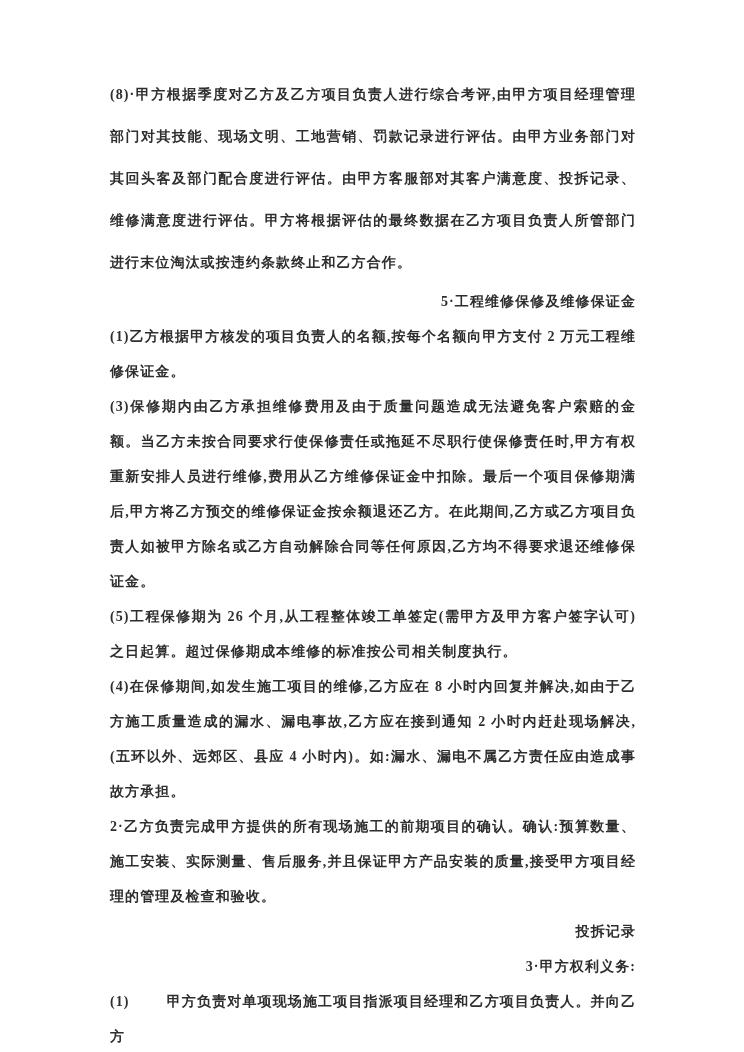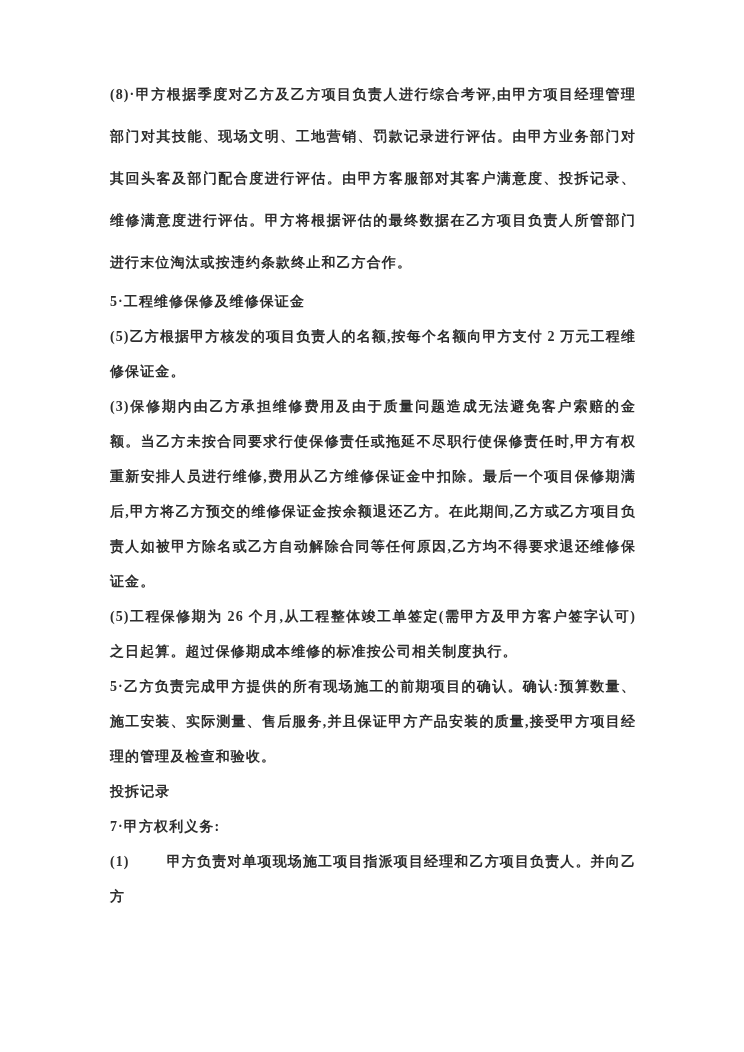--- a/index.html
+++ b/index.html
@@ -27,29 +27,30 @@
     text-align: justify;
     text-justify: inter-ideograph;
   }
   .para.loose {
     line-height: 42px;
   }
   .para.keep-spaces {
     white-space: pre-wrap;
   }
   .para.heading {
-    text-align: left;
+    text-align: right;
   }
 </style>
 </head>
 <body>
 
 <div class="page">
   <p class="para loose">(8)·甲方根据季度对乙方及乙方项目负责人进行综合考评,由甲方项目经理管理部门对其技能、现场文明、工地营销、罚款记录进行评估。由甲方业务部门对其回头客及部门配合度进行评估。由甲方客服部对其客户满意度、投拆记录、维修满意度进行评估。甲方将根据评估的最终数据在乙方项目负责人所管部门进行末位淘汰或按违约条款终止和乙方合作。</p>
   <p class="para heading">5·工程维修保修及维修保证金</p>
-  <p class="para">(5)乙方根据甲方核发的项目负责人的名额,按每个名额向甲方支付 2 万元工程维修保证金。</p>
+  <p class="para">(1)乙方根据甲方核发的项目负责人的名额,按每个名额向甲方支付 2 万元工程维修保证金。</p>
   <p class="para">(3)保修期内由乙方承担维修费用及由于质量问题造成无法避免客户索赔的金额。当乙方未按合同要求行使保修责任或拖延不尽职行使保修责任时,甲方有权重新安排人员进行维修,费用从乙方维修保证金中扣除。最后一个项目保修期满后,甲方将乙方预交的维修保证金按余额退还乙方。在此期间,乙方或乙方项目负责人如被甲方除名或乙方自动解除合同等任何原因,乙方均不得要求退还维修保证金。</p>
   <p class="para">(5)工程保修期为 26 个月,从工程整体竣工单签定(需甲方及甲方客户签字认可)之日起算。超过保修期成本维修的标准按公司相关制度执行。</p>
-  <p class="para">5·乙方负责完成甲方提供的所有现场施工的前期项目的确认。确认:预算数量、施工安装、实际测量、售后服务,并且保证甲方产品安装的质量,接受甲方项目经理的管理及检查和验收。</p>
+  <p class="para">(4)在保修期间,如发生施工项目的维修,乙方应在 8 小时内回复并解决,如由于乙方施工质量造成的漏水、漏电事故,乙方应在接到通知 2 小时内赶赴现场解决,(五环以外、远郊区、县应 4 小时内)。如:漏水、漏电不属乙方责任应由造成事故方承担。</p>
+  <p class="para">2·乙方负责完成甲方提供的所有现场施工的前期项目的确认。确认:预算数量、施工安装、实际测量、售后服务,并且保证甲方产品安装的质量,接受甲方项目经理的管理及检查和验收。</p>
   <p class="para heading">投拆记录</p>
-  <p class="para heading">7·甲方权利义务:</p>
+  <p class="para heading">3·甲方权利义务:</p>
   <p class="para keep-spaces">(1)        甲方负责对单项现场施工项目指派项目经理和乙方项目负责人。并向乙方</p>
 </div>
 
 </body></html>

